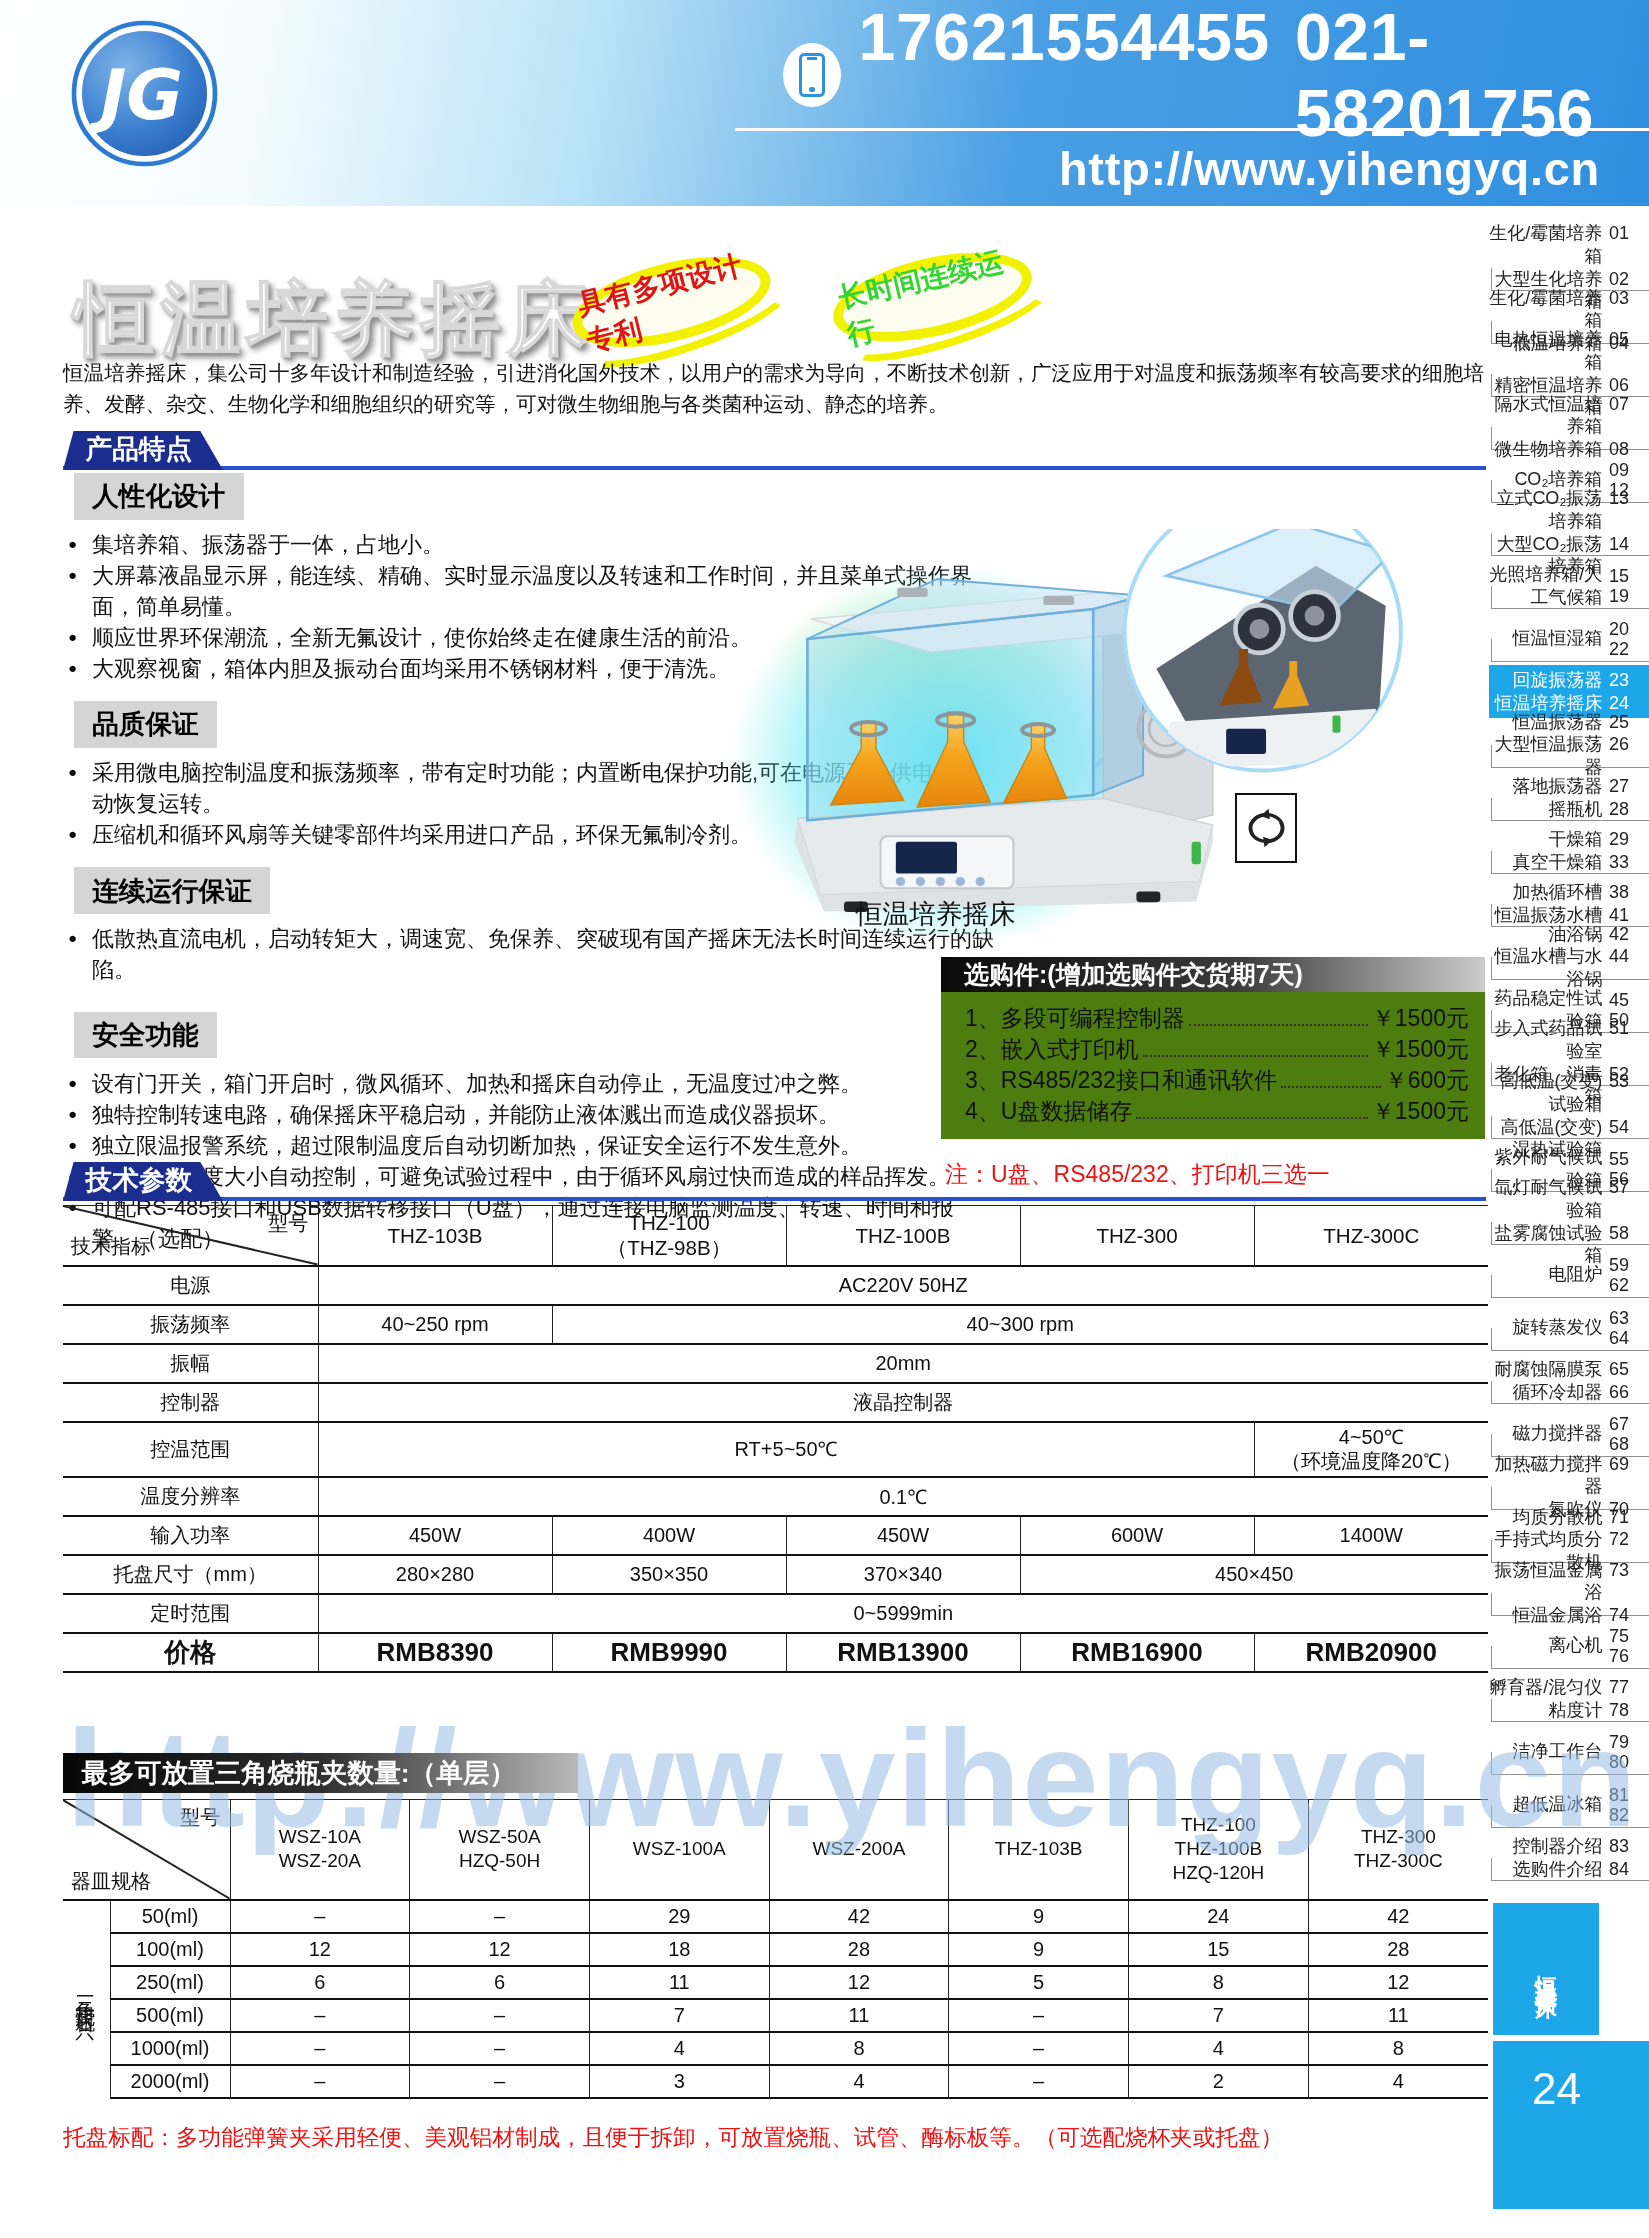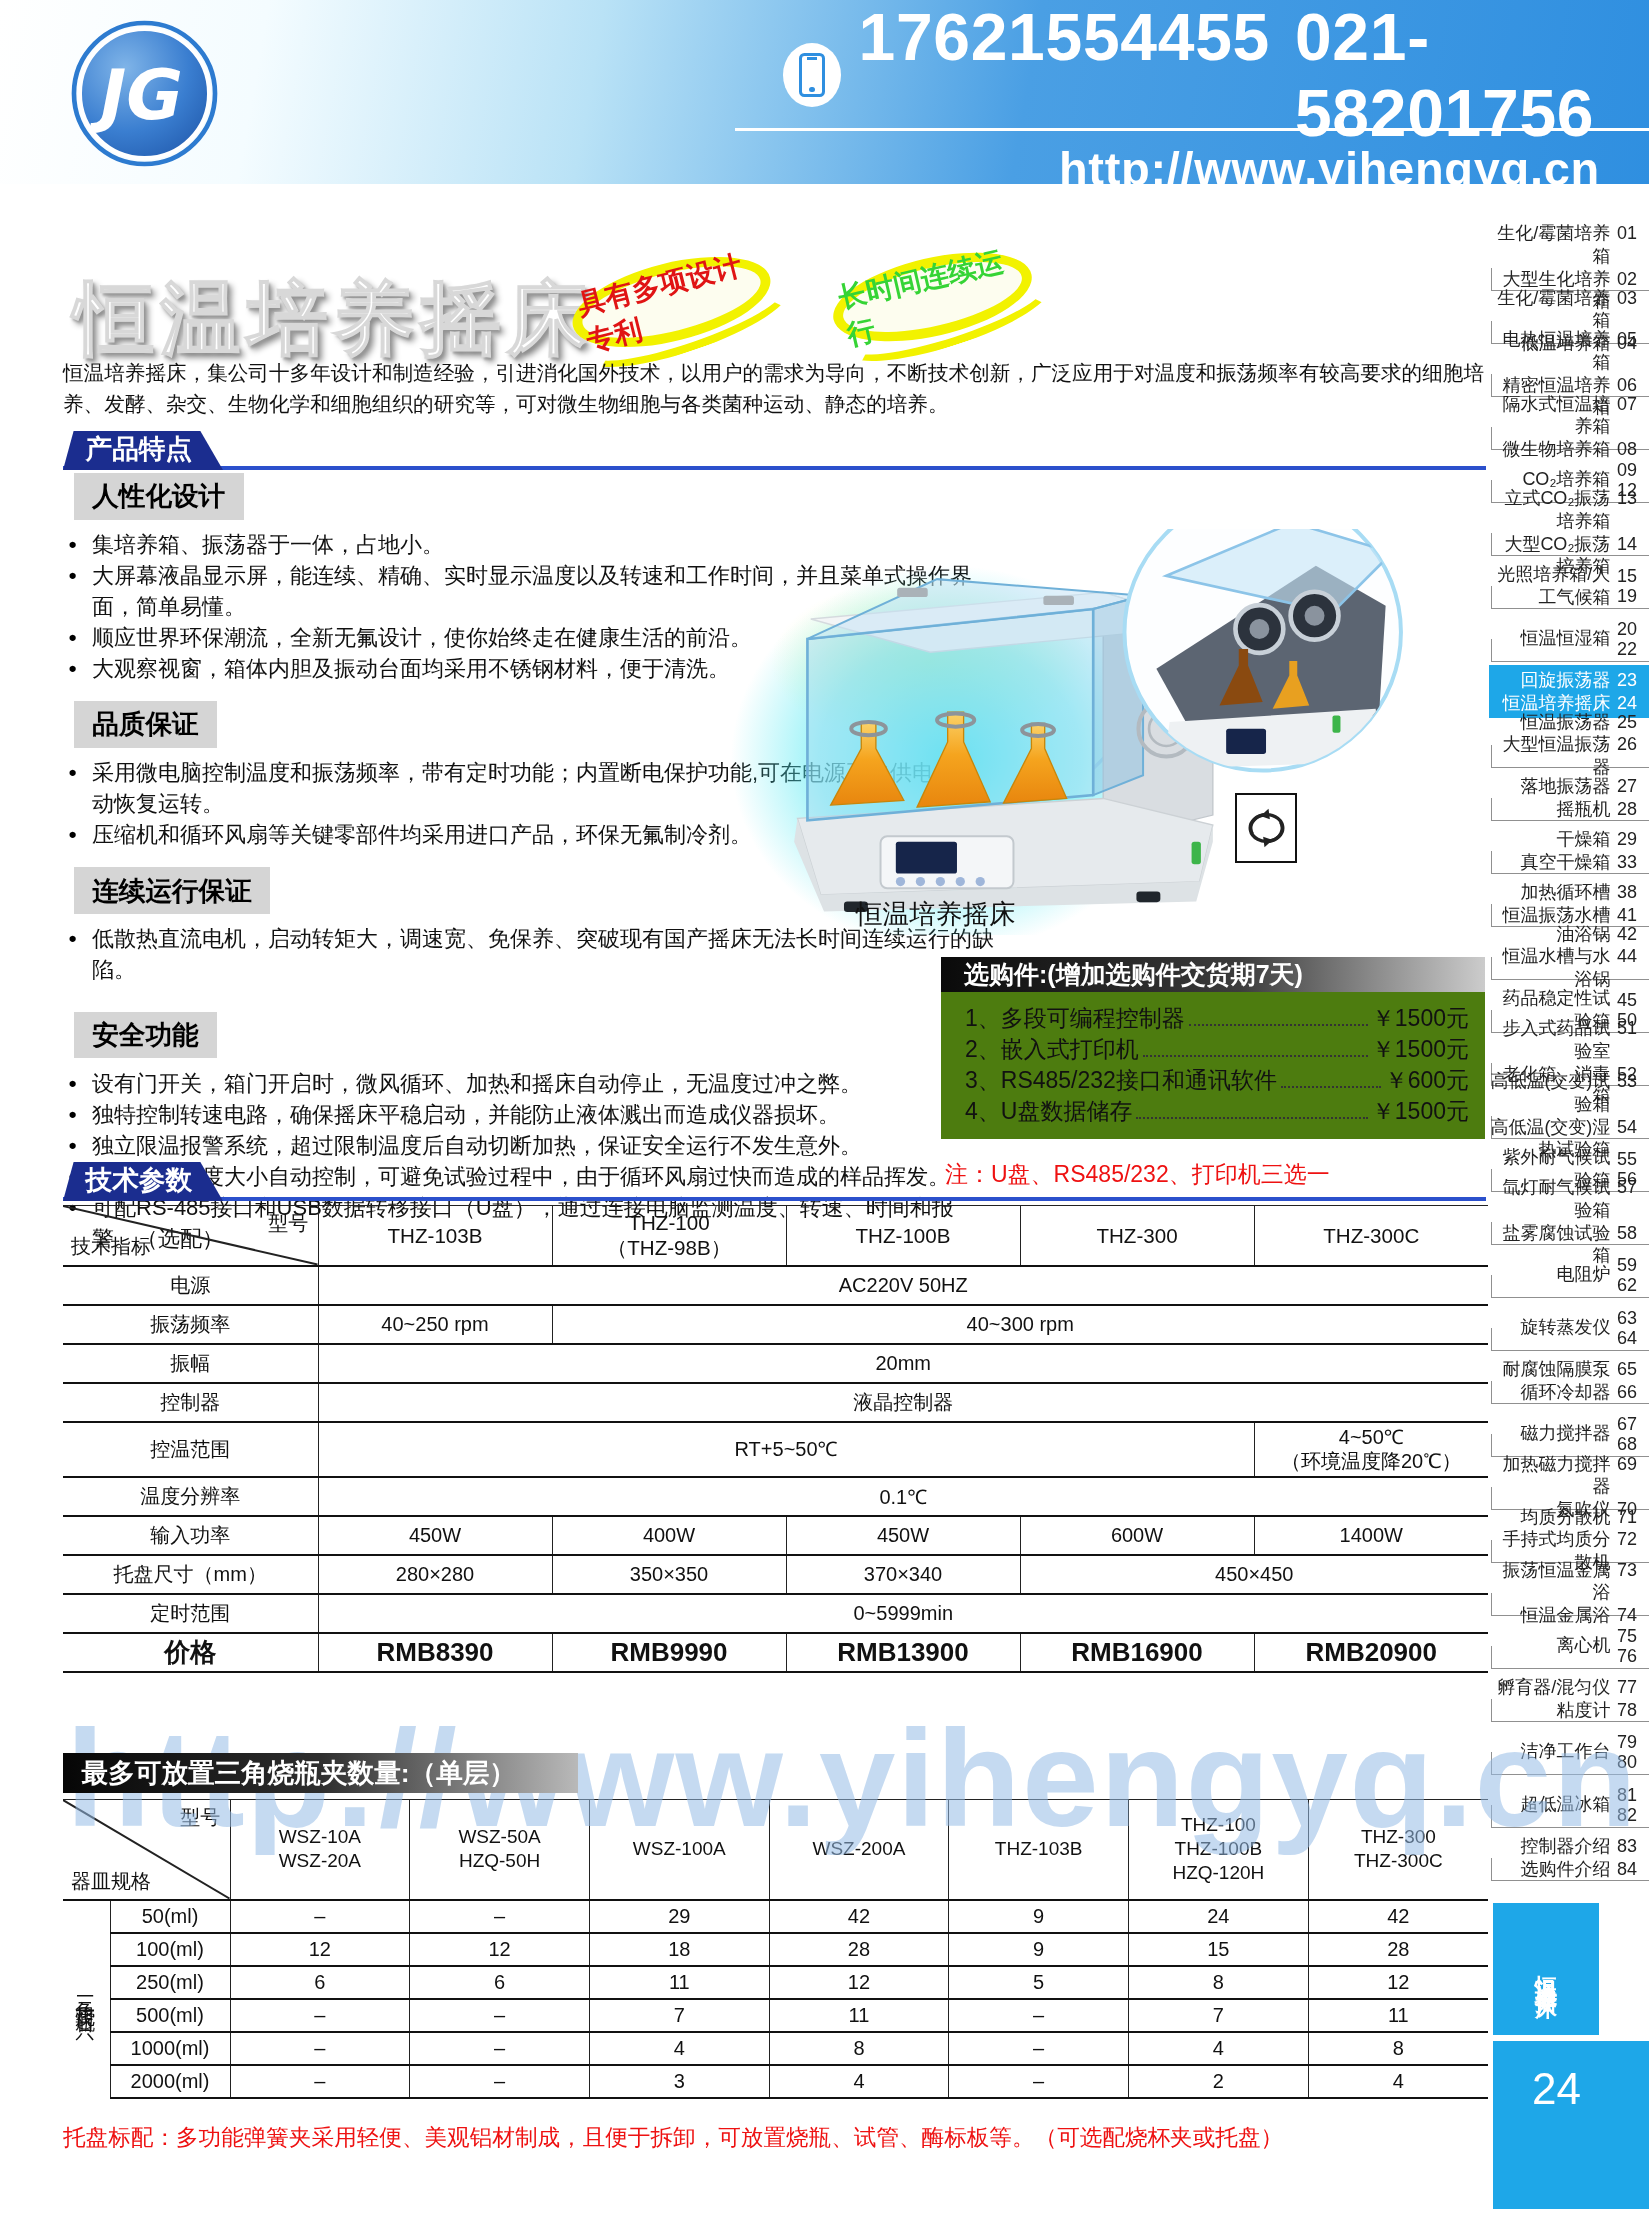--- a/index.html
+++ b/index.html
@@ -1,20 +1,20 @@
 <!DOCTYPE html>
 <html style="font-size:10.6px"><head>
 <meta charset="utf-8">
 <style>
   * { margin:0; padding:0; box-sizing:border-box; }
   body { font-family:"Liberation Sans", sans-serif; background:#fff; }
   #page { position:relative; width:1650px; height:2239px; background:#fff; overflow:hidden; }
 
   
-  .hdr { position:absolute; left:0; top:0; width:1650px; height:184px;
+  .hdr { position:absolute; left:0; top:0; width:1650px; height:206px;
          background:linear-gradient(100deg,#ffffff 0%,#f4fcff 16%,#b9e2f6 36%,#4a9fe4 62%,#2f8fe0 100%); }
   .logo-wrap { position:absolute; left:70px; top:18.6px; width:149px; height:149px; }
   .phone-row { position:absolute; left:783px; top:35px; height:80px; display:flex; align-items:center; gap:17.3px; }
   .phone-icon { width:64px; height:64px; border-radius:50%; background:#fff; display:flex; align-items:center; justify-content:center; }
   .phone-glyph { position:relative; width:26.6px; height:44px; border:3.3px solid #2f8fe0; border-radius:5.3px; }
   .phone-glyph::before { content:""; position:absolute; top:1.3px; left:5.3px; right:5.3px; height:2.7px; background:#2f8fe0; }
   .phone-glyph::after { content:""; position:absolute; bottom:2px; left:50%; width:5.3px; height:5.3px; margin-left:-2.7px; border-radius:50%; background:#2f8fe0; }
   .phone-nums { color:#fff; font-weight:bold; font-size:66px; letter-spacing:0.7px; display:flex; gap:25px; }
   .hdr-line { position:absolute; left:735px; right:0; top:128px; height:2.7px; background:#fff; }
   .hdr-url { position:absolute; right:50px; top:141px; color:#fff; font-weight:bold; font-size:47px; letter-spacing:0.7px; }
@@ -92,21 +92,21 @@
                   background:linear-gradient(90deg,#060606 0%,#2e2e2e 50%,#b9b9b9 100%);
                   color:#fff; font-weight:bold; font-size:26.6px; line-height:40px; padding-left:18.6px; }
   .flask-note { position:absolute; left:63px; top:2122px; width:1410px; color:#ee1111; font-size:22.6px; z-index:5; }
 
   
   .watermark { position:absolute; left:66px; top:1699px; width:1576px; z-index:4; pointer-events:none;
                font-size:138px; font-weight:bold; color:rgba(150,188,230,0.55); white-space:nowrap; letter-spacing:1.3px; }
 
   
   .sidebar { position:absolute; left:1489px; top:241px; width:160px; z-index:2; }
-  .sb-item { position:relative; height:53px; display:flex; align-items:center; justify-content:flex-end; padding-right:12px; }
+  .sb-item { position:relative; height:53px; display:flex; align-items:center; justify-content:flex-end; padding-right:20px; }
   .sb-inner { position:relative; z-index:2; text-align:right; font-size:18px; line-height:22.6px; color:#222; }
   .sb-inner.stack { display:flex; align-items:center; justify-content:flex-end; }
   .sb-row { display:flex; justify-content:flex-end; gap:6.6px; }
   .sb-nums { display:inline-flex; flex-direction:column; margin-left:6.6px; text-align:left; line-height:20px; }
   .sb-bracket { position:absolute; left:2px; right:0; top:26.6px; bottom:2.7px; border-left:1.3px solid #909090; border-bottom:1.3px solid #909090; }
   .sb-item.active { background:#1ea7e8; }
   .sb-item.active .sb-inner { color:#fff; }
   .side-tab { position:absolute; left:1493px; top:1903px; width:106px; height:132px; background:#1ea7e8; z-index:2;
               display:flex; align-items:center; justify-content:center; }
   .side-tab span { writing-mode:vertical-rl; text-orientation:upright; color:#fff; font-weight:bold; font-size:22px; letter-spacing:4px; }

